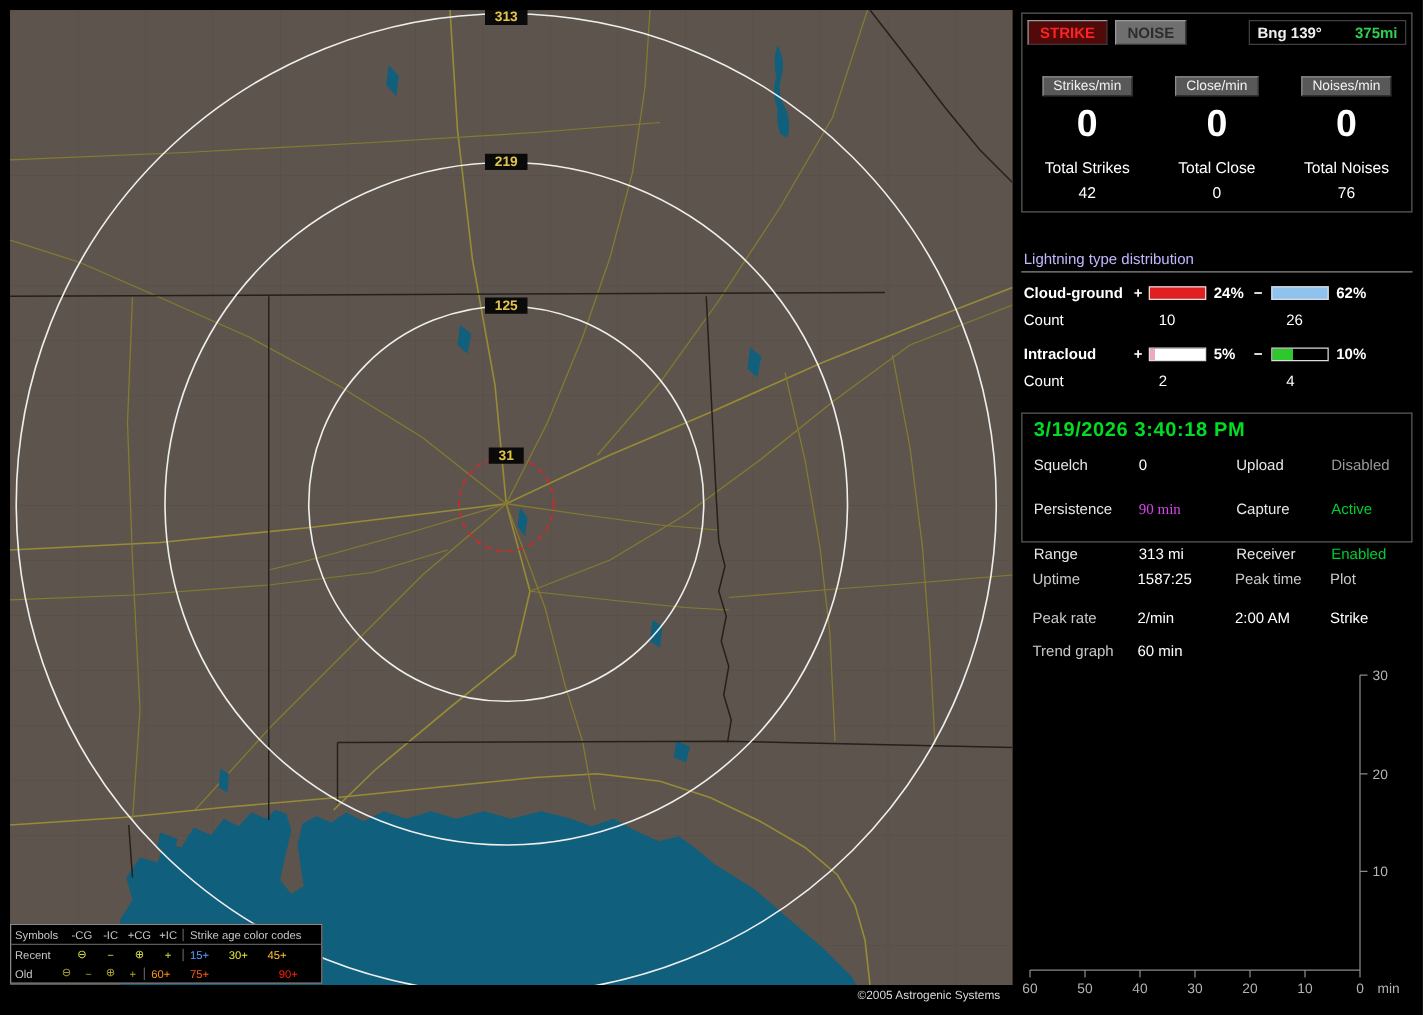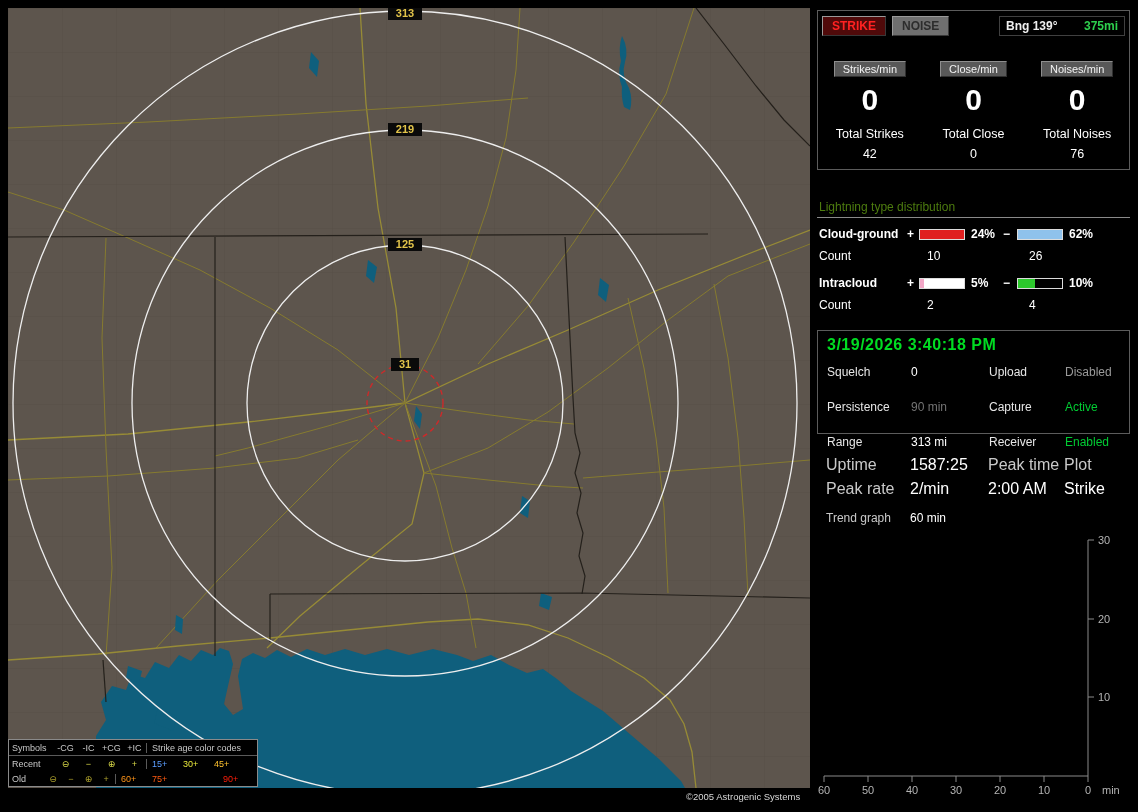--- a/index.html
+++ b/index.html
@@ -34,40 +34,40 @@
   .bearing .dist{color:#2ed04e}
   .grid3{position:absolute;left:0;right:0;display:grid;grid-template-columns:1fr 1fr 1fr;justify-items:center}
   .rate-labels{top:50px}
   .rate-btn{font-size:11px;background:#585858;color:#f2f2f2;padding:1px 8px;border:1px solid;
     border-color:#8e8e8e #303030 #303030 #8e8e8e}
   .rate-values{top:72px;font-size:30px;font-weight:bold}
   .total-labels{top:116px;font-size:12.5px}
   .total-values{top:136px;font-size:12.5px}
 
   .sec-dist{top:200px}
-  .dist-header{color:#4d7c0f;font-size:12px;padding:0 0 3px 2px;border-bottom:1px solid #8a8a8a}
+  .dist-header{color:#c4b5fd;font-size:12px;padding:0 0 3px 2px;border-bottom:1px solid #8a8a8a}
   .dist-row{display:flex;align-items:center;height:22px;margin-top:5px;font-size:12px}
   .d-label{width:90px;font-weight:bold;padding-left:2px}
   .d-sign{width:12px;font-weight:bold}
   .d-sign.m{width:14px}
   .bar{width:46px;height:11px;border:1px solid #dcdcdc;margin-right:5px;flex:none}
   .d-pct{width:33px;font-weight:bold;padding-left:1px}
   .count-row{display:flex;height:22px;align-items:center;font-size:12px}
   .c-label{width:90px;padding-left:2px}
   .c-val{width:100px;padding-left:20px}
   .c-val.c2{width:auto;padding-left:22px}
 
   .sec-status{top:330px;height:104px;border:1px solid #5c5c5c;padding:5px 9px}
   .timestamp{color:#00dd22;font-size:16px;font-weight:bold;letter-spacing:.5px}
   .kv-grid{margin-top:11px;display:grid;grid-template-columns:84px 78px 76px 1fr;row-gap:21px;font-size:12px}
   .kv-label{color:#e6e6e6}
   .kv-value{color:#fff}
 
   .sec-stats{top:456px;padding:0 9px}
-  .stats-grid{display:grid;grid-template-columns:84px 78px 76px 1fr;row-gap:6px;font-size:16px}
+  .stats-grid{display:grid;grid-template-columns:84px 78px 76px 1fr;row-gap:17px;font-size:12px}
   .st-label{color:#c9c9c9}
   .st-value{color:#fff}
   .trend-row{margin-top:13px;display:flex;font-size:12px}
   .trend-row .st-label{width:84px}
   .trend-svg{position:absolute;left:0;top:530px;width:317px;height:282px}
 </style>
 </head>
 <body>
 
 <svg class="map-svg" viewBox="0 0 802 780" preserveAspectRatio="none">
@@ -254,21 +254,21 @@
   </section>
 
   <section class="sec-status">
     <div class="timestamp">3/19/2026 3:40:18 PM</div>
     <div class="kv-grid">
       <span class="kv-label">Squelch</span>
       <span class="kv-value" style="color: rgb(255, 255, 255);">0</span>
       <span class="kv-label">Upload</span>
       <span class="kv-value" style="color: rgb(154, 154, 154);">Disabled</span>
       <span class="kv-label">Persistence</span>
-      <span class="kv-value" style="color: #737373;">90 min</span>
+      <span class="kv-value" style="color: #d946ef; font-family: Liberation Serif, serif;">90 min</span>
       <span class="kv-label">Capture</span>
       <span class="kv-value" style="color: rgb(0, 204, 51);">Active</span>
       <span class="kv-label">Range</span>
       <span class="kv-value" style="color: rgb(255, 255, 255);">313 mi</span>
       <span class="kv-label">Receiver</span>
       <span class="kv-value" style="color: rgb(0, 204, 51);">Enabled</span>
     </div>
   </section>
 
   <section class="sec-stats">

